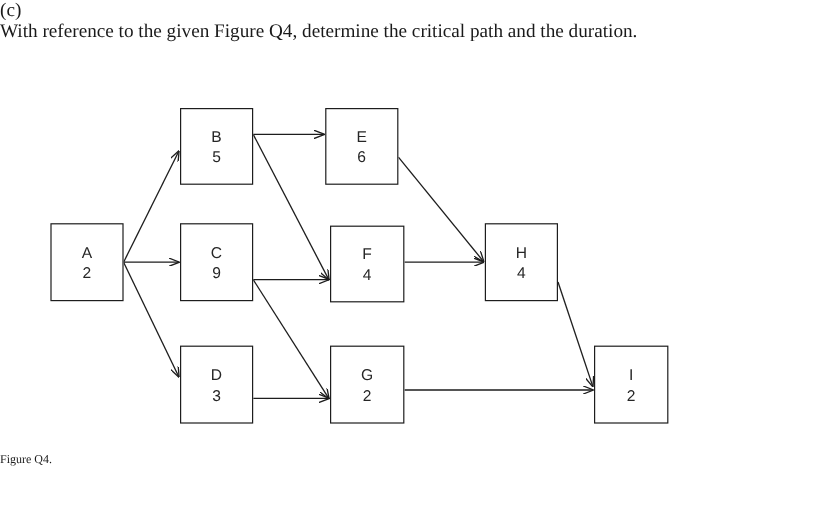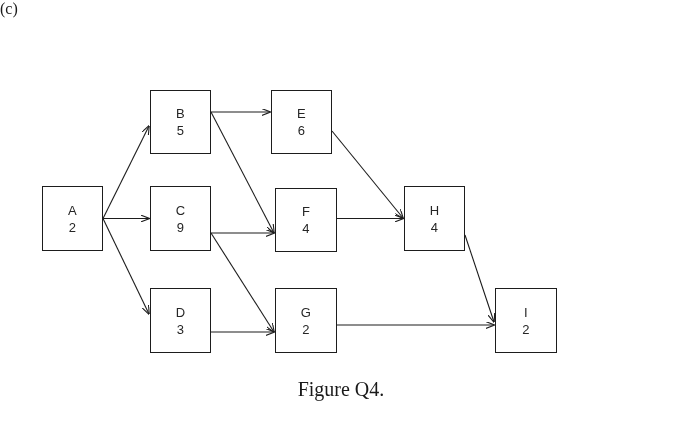--- a/index.html
+++ b/index.html
@@ -64,31 +64,31 @@
     color: #262626;
     letter-spacing: .2px;
   }
 
   
   #figure-caption {
     position: absolute;
     left: 0;
     top: 378px;
     width: 682px;
-    text-align: center;
-    font-size: 20px;
+    font-size: 10px;
     font-family: "Liberation Serif", serif;
     color: #1a1a1a;
   }
 </style>
 </head>
 <body>
 
 <div id="question-block">
   <div>(c)</div>
+  <div>With reference to the given Figure Q4, determine the critical path and the duration.</div>
 </div>
 
 <div id="diagram-area">
 
   <svg id="edge-layer" width="682" height="320" viewBox="0 0 682 320" xmlns="http://www.w3.org/2000/svg">
     <defs>
       <marker id="arrowhead" markerWidth="9" markerHeight="7" refX="8.4" refY="3.5" orient="auto" markerUnits="userSpaceOnUse">
         <path d="M 0 0 L 9 3.5 L 0 7" fill="none" stroke="#1d1d1d" stroke-width="1.1"></path>
       </marker>
     </defs>

